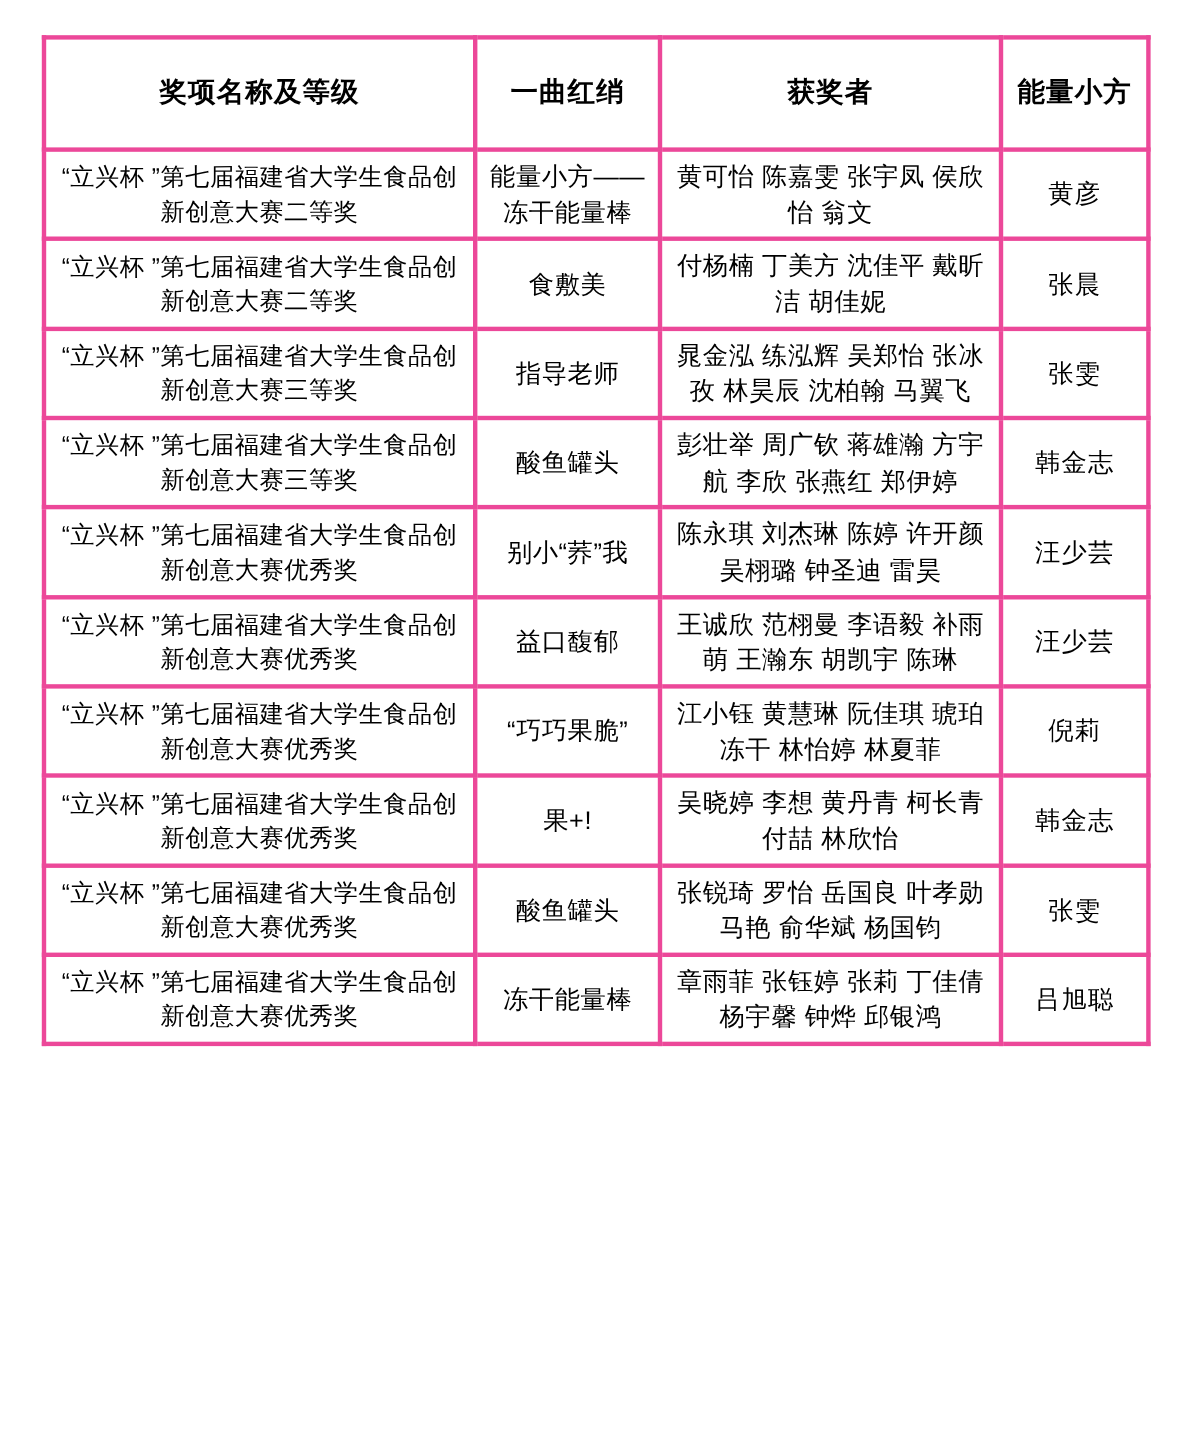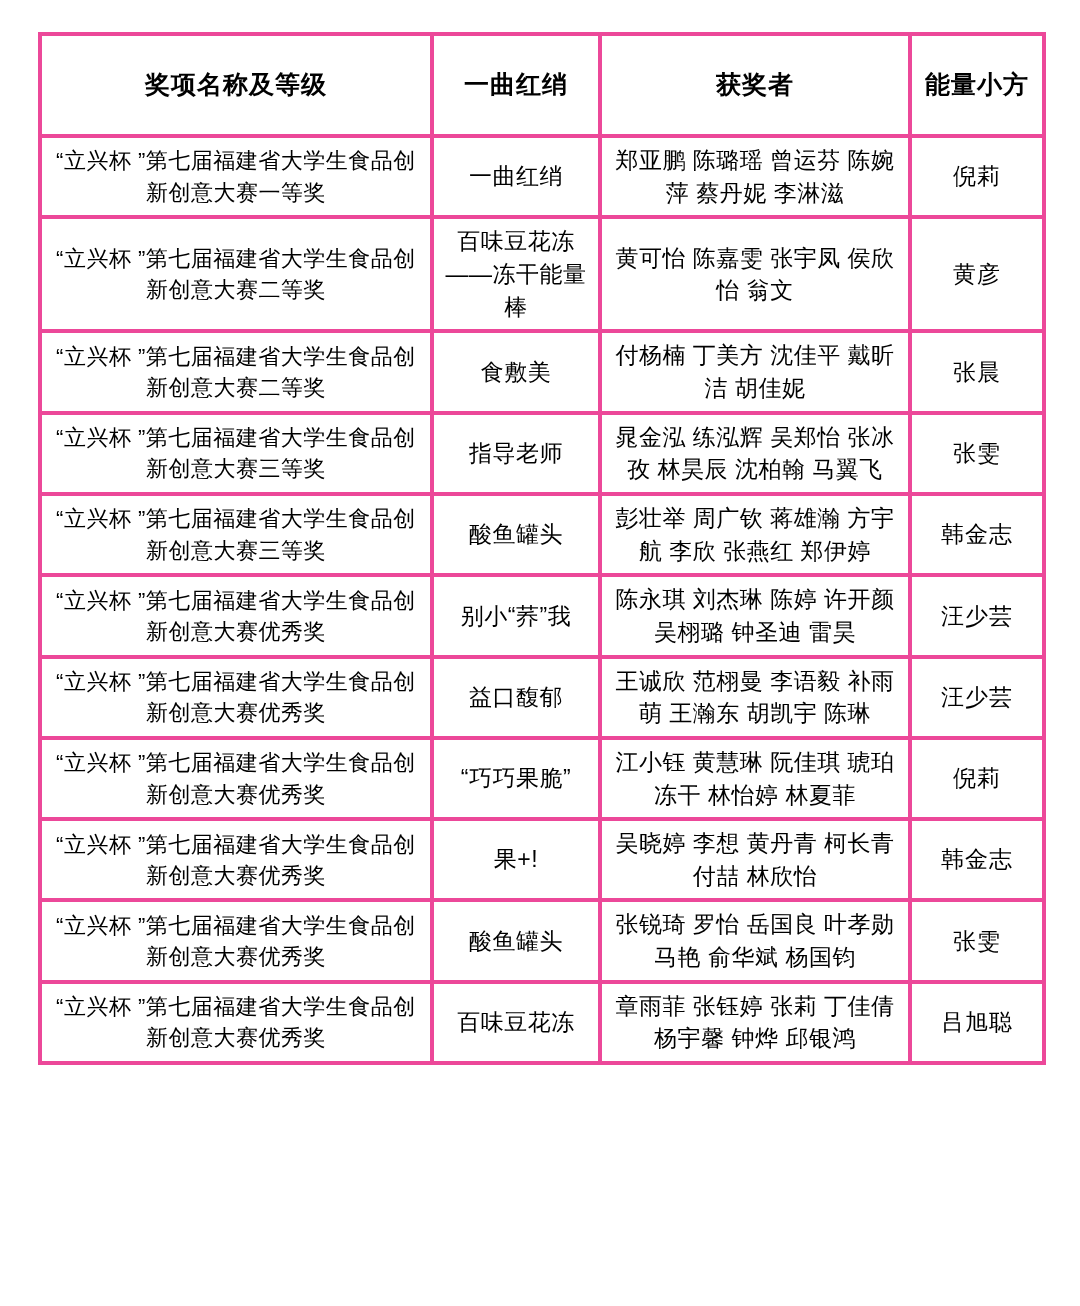--- a/index.html
+++ b/index.html
@@ -81,28 +81,22 @@
     <thead>
       <tr>
         <th>奖项名称及等级</th>
         <th>一曲红绡</th>
         <th>获奖者</th>
         <th>能量小方</th>
       </tr>
     </thead>
     <tbody>
       <tr>
-        <td class="award-cell">“立兴杯 ”第七届福建省大学生食品创新创意大赛一等奖</td>
-        <td class="work-cell">一曲红绡</td>
-        <td class="winners-cell">郑亚鹏 陈璐瑶 曾运芬 陈婉萍 蔡丹妮 李淋滋</td>
-        <td class="teacher-cell">倪莉</td>
-      </tr>
-      <tr>
         <td class="award-cell">“立兴杯 ”第七届福建省大学生食品创新创意大赛二等奖</td>
-        <td class="work-cell">百味豆花冻——冻干能量棒</td>
+        <td class="work-cell">能量小方——冻干能量棒</td>
         <td class="winners-cell">黄可怡 陈嘉雯 张宇凤 侯欣怡 翁文</td>
         <td class="teacher-cell">黄彦</td>
       </tr>
       <tr>
         <td class="award-cell">“立兴杯 ”第七届福建省大学生食品创新创意大赛二等奖</td>
         <td class="work-cell">食敷美</td>
         <td class="winners-cell">付杨楠 丁美方 沈佳平 戴昕洁 胡佳妮</td>
         <td class="teacher-cell">张晨</td>
       </tr>
       <tr>
@@ -142,19 +136,19 @@
         <td class="teacher-cell">韩金志</td>
       </tr>
       <tr>
         <td class="award-cell">“立兴杯 ”第七届福建省大学生食品创新创意大赛优秀奖</td>
         <td class="work-cell">酸鱼罐头</td>
         <td class="winners-cell">张锐琦 罗怡 岳国良 叶孝勋 马艳 俞华斌 杨国钧</td>
         <td class="teacher-cell">张雯</td>
       </tr>
       <tr>
         <td class="award-cell">“立兴杯 ”第七届福建省大学生食品创新创意大赛优秀奖</td>
-        <td class="work-cell">百味豆花冻</td>
+        <td class="work-cell">冻干能量棒</td>
         <td class="winners-cell">章雨菲 张钰婷 张莉 丁佳倩 杨宇馨 钟烨 邱银鸿</td>
         <td class="teacher-cell">吕旭聪</td>
       </tr>
     </tbody>
   </table>
 </div>
 
 </body></html>

